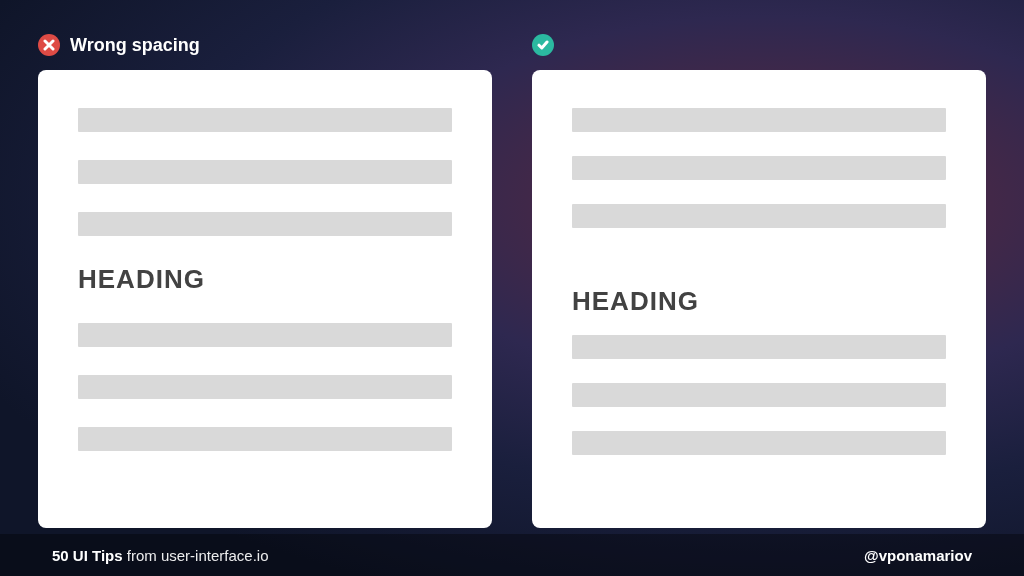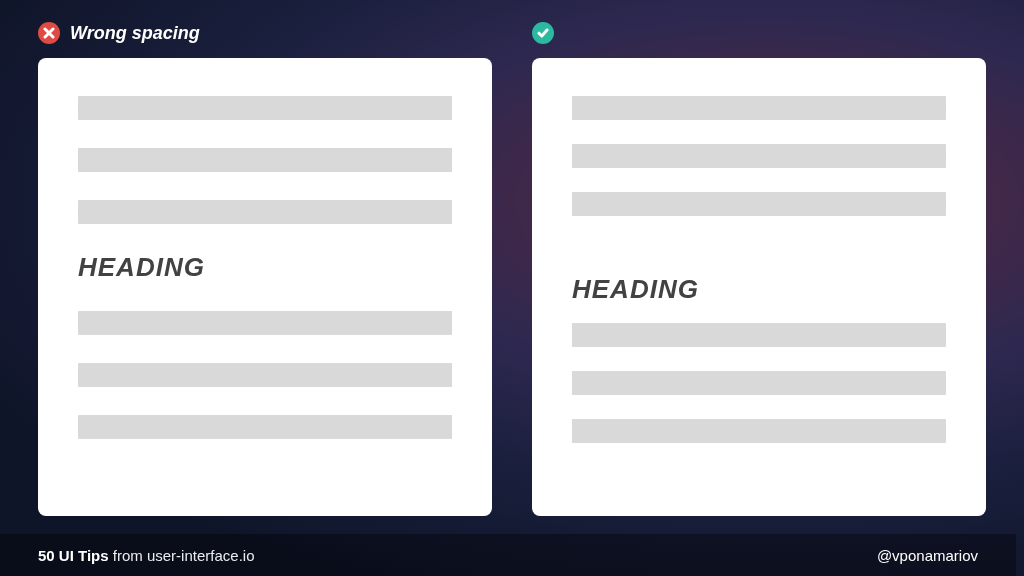--- a/index.html
+++ b/index.html
@@ -9,22 +9,21 @@
       font-family: -apple-system, BlinkMacSystemFont, 'Segoe UI', sans-serif;
       background: radial-gradient(ellipse at 75% 35%, #6b2f42 0%, #4a2845 15%, #2e2850 35%, #1a1f3d 55%, #0f1529 80%);
       color: #fff;
       position: relative;
       overflow: hidden;
     }
 
     .container {
       display: flex;
       gap: 40px;
-      padding: 22px 38px 0 38px;
-      font-style: italic;
+      padding: 34px 38px 0 38px;
     }
 
     .column {
       flex: 1;
       display: flex;
       flex-direction: column;
     }
 
     .column-header {
       display: flex;
@@ -93,33 +92,33 @@
     .correct-layout .group-top .bar { margin-bottom: 24px; }
     .correct-layout .group-top .bar:last-child { margin-bottom: 0; }
     .correct-layout .card-heading { margin-top: 58px; margin-bottom: 18px; }
     .correct-layout .group-bottom .bar { margin-bottom: 24px; }
     .correct-layout .group-bottom .bar:last-child { margin-bottom: 0; }
 
     .footer {
       position: absolute;
       bottom: 0;
       left: 0;
-      right: 8px;
+      right: 0;
       height: 42px;
       background: rgba(0,0,0,0.35);
       display: flex;
       align-items: center;
       justify-content: space-between;
-      padding: 0 38px;
+      padding: 0 52px;
       font-size: 15px;
     }
 
     .footer-left .bold { font-weight: 700; }
     .footer-left .light { font-weight: 400; opacity: 0.92; }
-    .footer-right { font-weight: 400; }
+    .footer-right { font-weight: 700; }
   </style>
 </head>
 <body>
 
 <div class="container">
 
   <div class="column">
     <div class="column-header">
       <div class="badge wrong">
         <svg viewBox="0 0 12 12">

